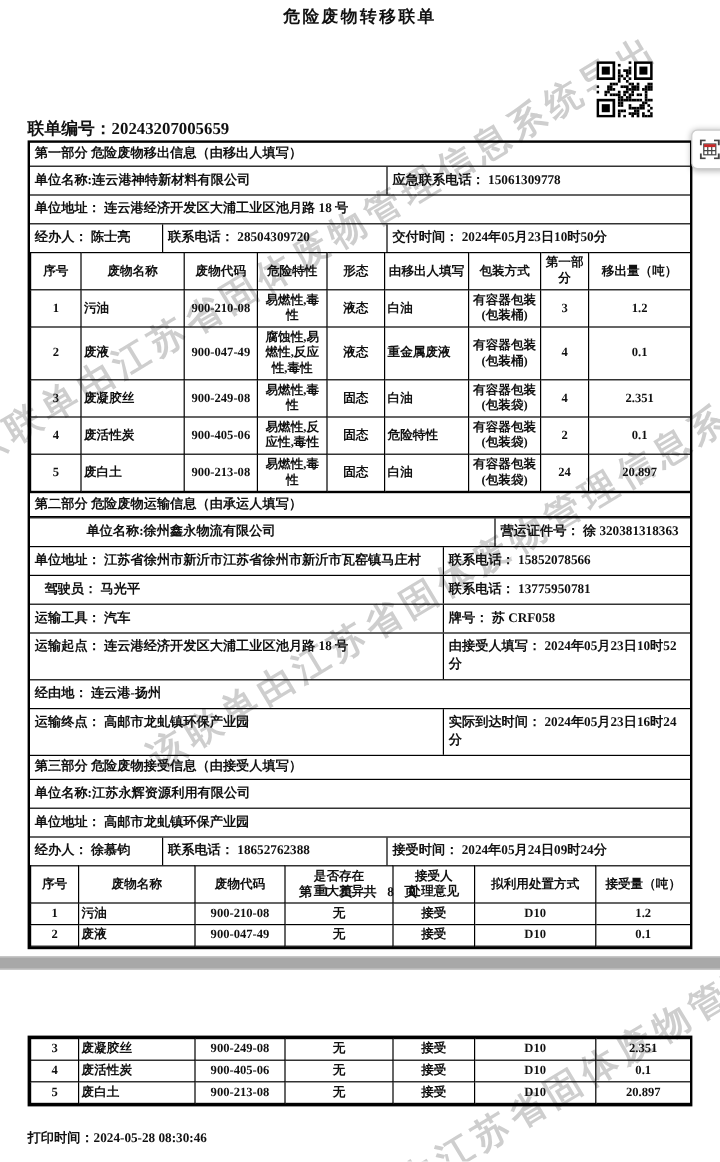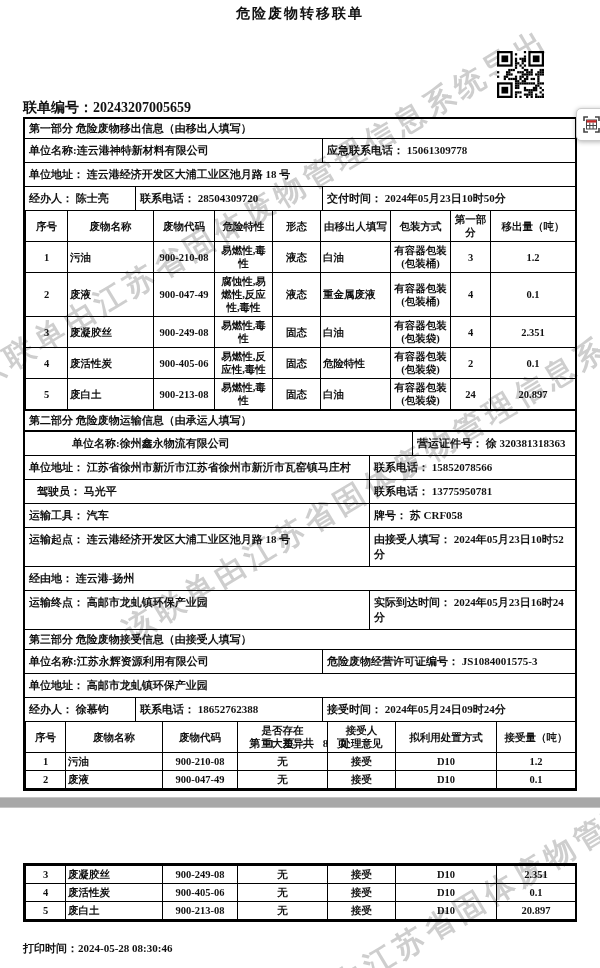--- a/index.html
+++ b/index.html
@@ -320,21 +320,20 @@
       <div class="info-row">
         <div class="cell" style="width: 344px;">运输终点： 高邮市龙虬镇环保产业园</div>
         <div class="cell grow">实际到达时间： 2024年05月23日16时24分</div>
       </div>
     </div>
 
   <div class="sec-title" style="border-top:1px solid #000">第三部分 危险废物接受信息（由接受人填写）</div>
 
   <div class="info-row">
     <div class="cell" style="width:297px">单位名称:江苏永辉资源利用有限公司</div>
-    <div class="cell grow">危险废物经营许可证编号： JS1084001575-3</div>
   </div>
   <div class="info-row">
     <div class="cell grow">单位地址： 高邮市龙虬镇环保产业园</div>
   </div>
   <div class="info-row">
     <div class="cell" style="width:110px">经办人： 徐慕钧</div>
     <div class="cell" style="width:187px">联系电话： 18652762388</div>
     <div class="cell grow">接受时间： 2024年05月24日09时24分</div>
   </div>
 

